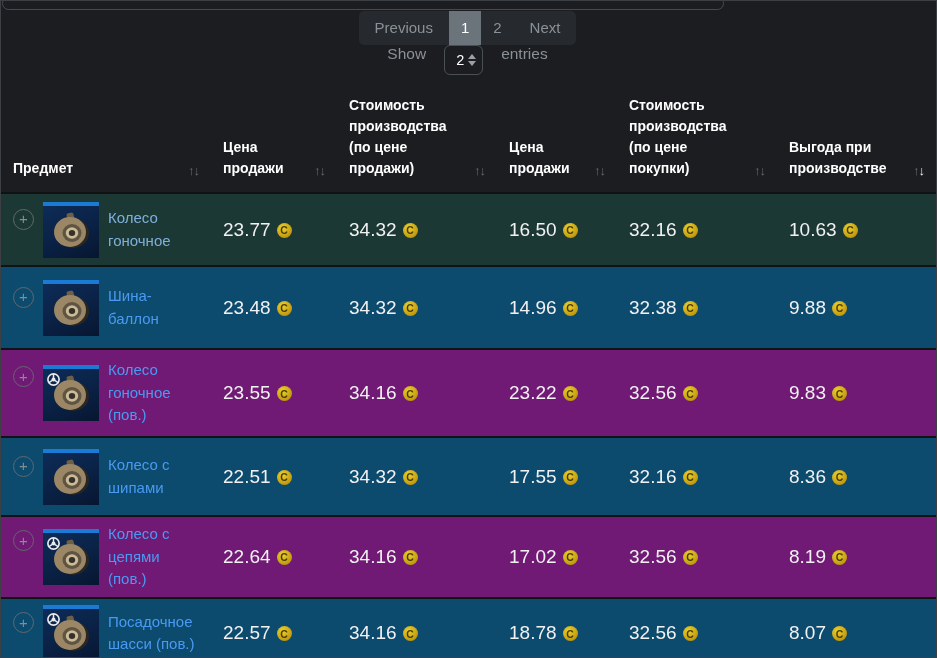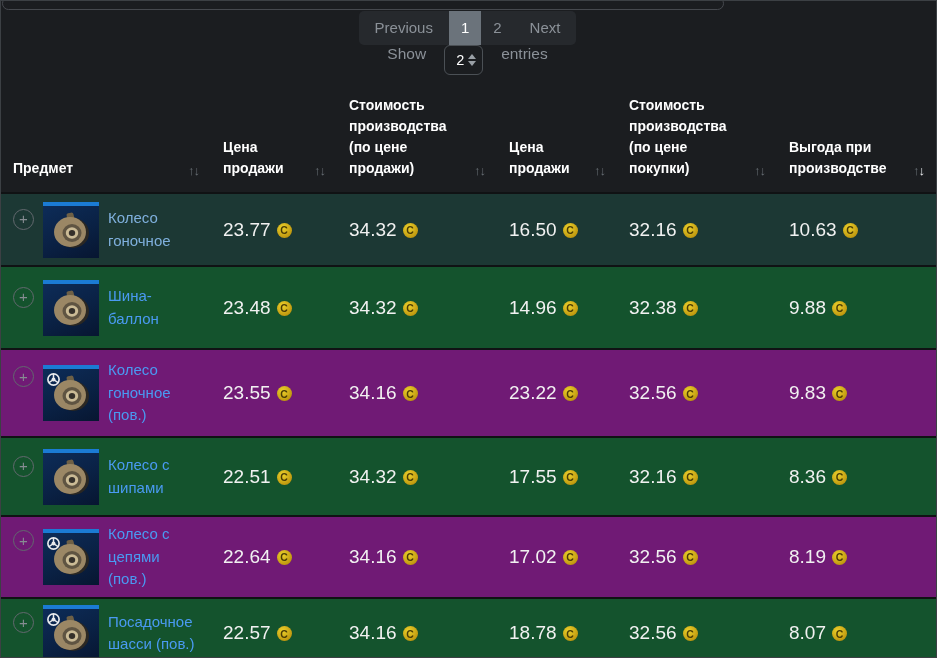--- a/index.html
+++ b/index.html
@@ -52,21 +52,21 @@
     vertical-align:bottom; text-align:left; color:#ffffff;
     font-size:14px; font-weight:bold; padding:8px 12px 13px 12px;
   }
   .th-wrap { display:flex; justify-content:space-between; align-items:flex-end; gap:17px; }
   .th-label { line-height:1.5; }
   .sort { color:#686e74; font-size:13px; white-space:nowrap; letter-spacing:-1px; font-weight:normal; padding-bottom:1px; }
   .sort i { font-style:normal; }
   .sort[data-sort="desc"] .dn { color:#eef0f2; font-weight:bold; }
 
   tbody tr { border-top:2px solid #101214; }
-  tr.stripe-dark  { background:#14532d; }
+  tr.stripe-dark  { background:#0c4a6e; }
   tr.stripe-light { background:#701a75; }
   tr.highlight    { background:#1c3834; }
   tr.r1 td{height:73px} tr.r2 td{height:83px} tr.r3 td{height:88px}
   tr.r4 td{height:79px} tr.r5 td{height:78px} tr.r6 td{height:70px}
 
   td { padding:6px 12px; vertical-align:middle; }
   td.num { color:#f1f1f1; font-size:19px; }
 
   .item-cell-inner { display:flex; align-items:center; gap:9px; }
   .expand {

